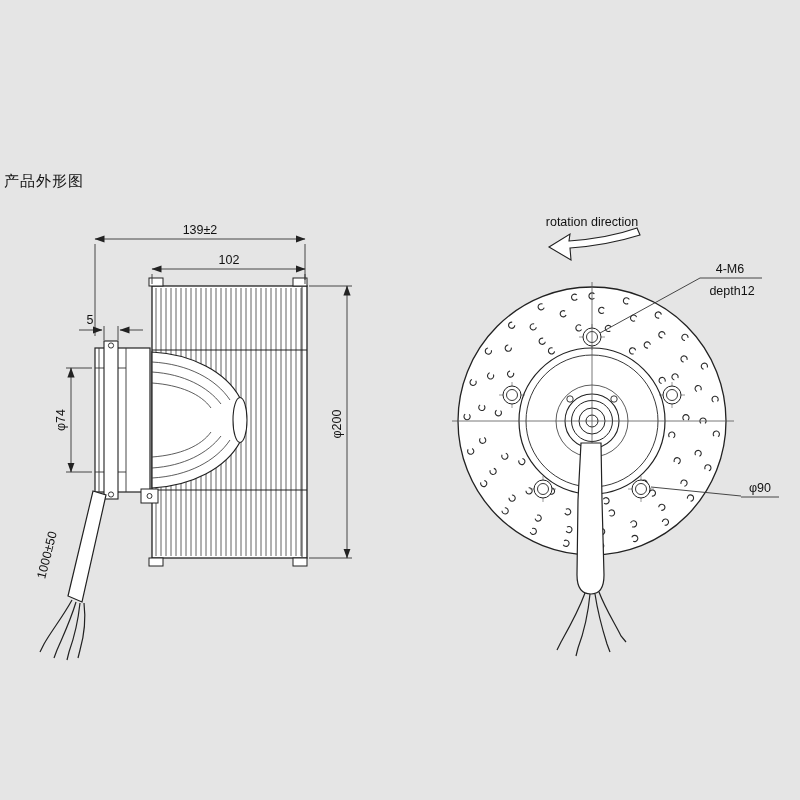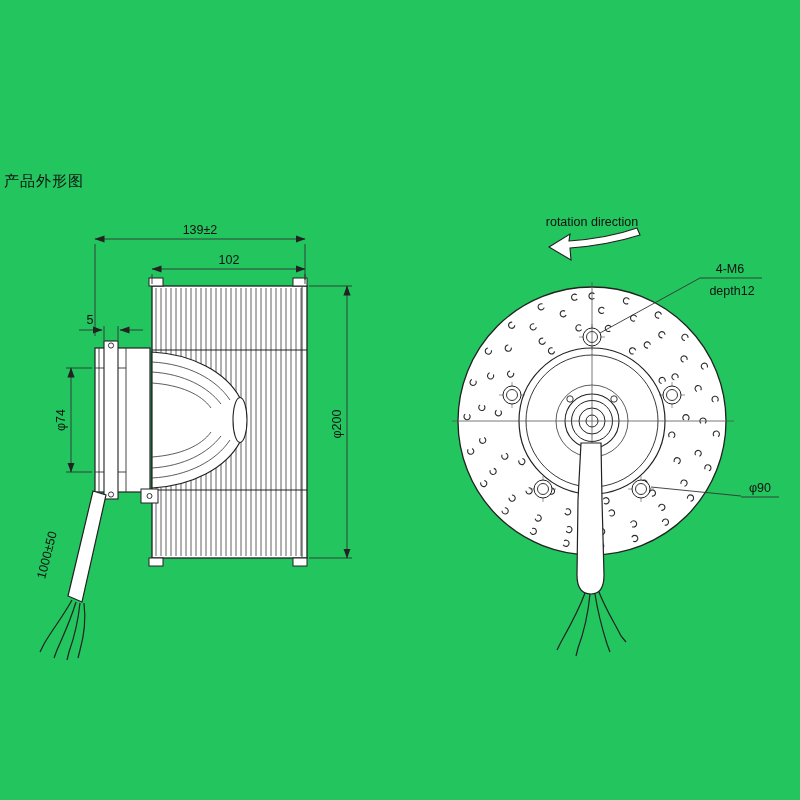--- a/index.html
+++ b/index.html
@@ -1,17 +1,17 @@
 <!DOCTYPE html>
 <html><head>
 <meta charset="utf-8">
 <style>
   html,body{margin:0;padding:0;background:#fff;}
   .canvas{
-    position:relative;width:800px;height:800px;background:#22c55e;
+    position:relative;width:800px;height:800px;background:#e5e5e5;
     font-family:"Liberation Sans",sans-serif;color:#111;overflow:hidden;
   }
   .drawing-title{
     position:absolute;left:4px;top:172px;font-size:15px;letter-spacing:1px;color:#111;
   }
   svg text{font-family:"Liberation Sans",sans-serif;fill:#111;}
   .dim-text{font-size:12.5px;}
   .label-text{font-size:12.5px;}
 </style>
 </head>

